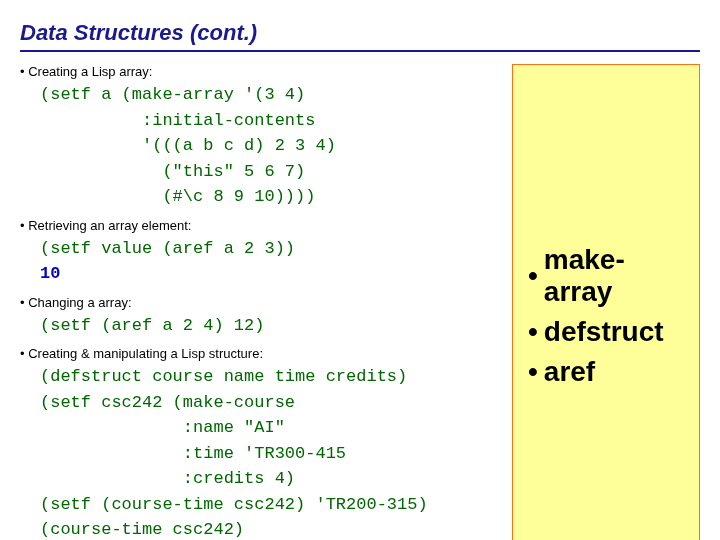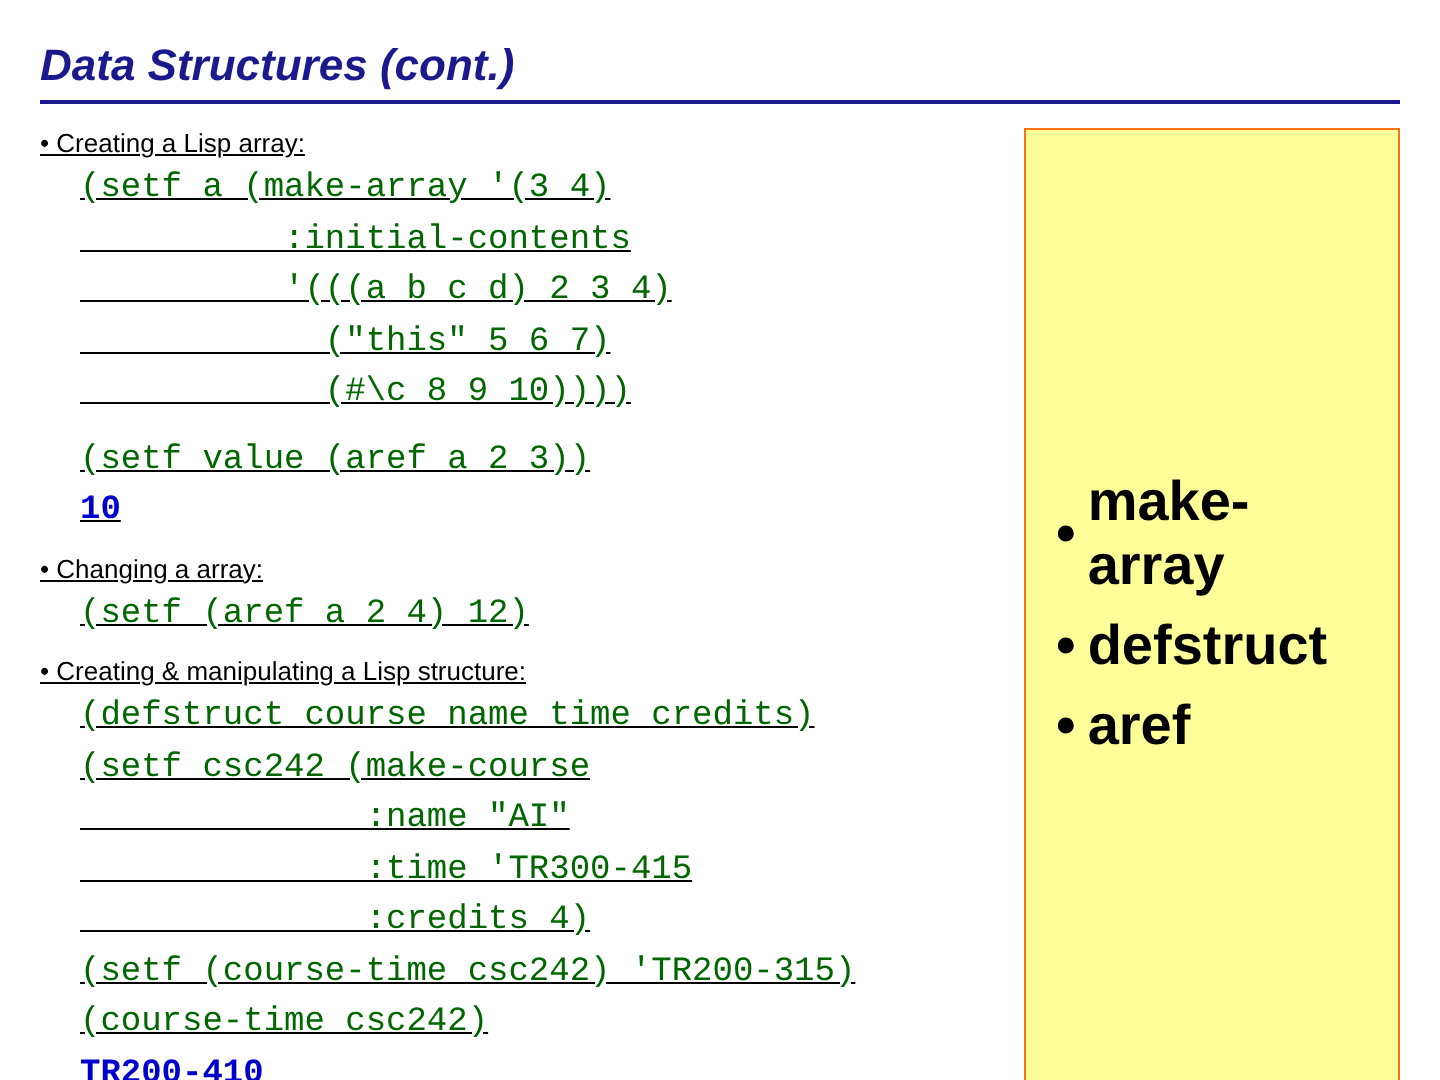--- a/index.html
+++ b/index.html
@@ -41,21 +41,20 @@
       gap: 10px;
     }
 
     .left-panel {
       flex: 1;
       font-size: 13px;
     }
 
     .bullet-item {
       margin-bottom: 8px;
-      text-decoration: underline;
     }
 
     .bullet-label {
       font-size: 13px;
       color: #000;
       margin-bottom: 3px;
     }
 
     .code-block {
       font-family: 'Courier New', Courier, monospace;
@@ -118,20 +117,21 @@
         <div class="code-block">
           (setf a (make-array '(3 4)<br>
           &nbsp;&nbsp;&nbsp;&nbsp;&nbsp;&nbsp;&nbsp;&nbsp;&nbsp;&nbsp;:initial-contents<br>
           &nbsp;&nbsp;&nbsp;&nbsp;&nbsp;&nbsp;&nbsp;&nbsp;&nbsp;&nbsp;'(((a b c d) 2 3 4)<br>
           &nbsp;&nbsp;&nbsp;&nbsp;&nbsp;&nbsp;&nbsp;&nbsp;&nbsp;&nbsp;&nbsp;&nbsp;("this" 5 6 7)<br>
           &nbsp;&nbsp;&nbsp;&nbsp;&nbsp;&nbsp;&nbsp;&nbsp;&nbsp;&nbsp;&nbsp;&nbsp;(#\c 8 9 10))))
         </div>
       </div>
 
       <div class="bullet-item">
+        <div class="bullet-label">• Retrieving an array element:</div>
         <div class="code-block">
           (setf value (aref a 2 3))<br>
           <span class="result">10</span>
         </div>
       </div>
 
       <div class="bullet-item">
         <div class="bullet-label">• Changing a array:</div>
         <div class="code-block">
           (setf (aref a 2 4) 12)

